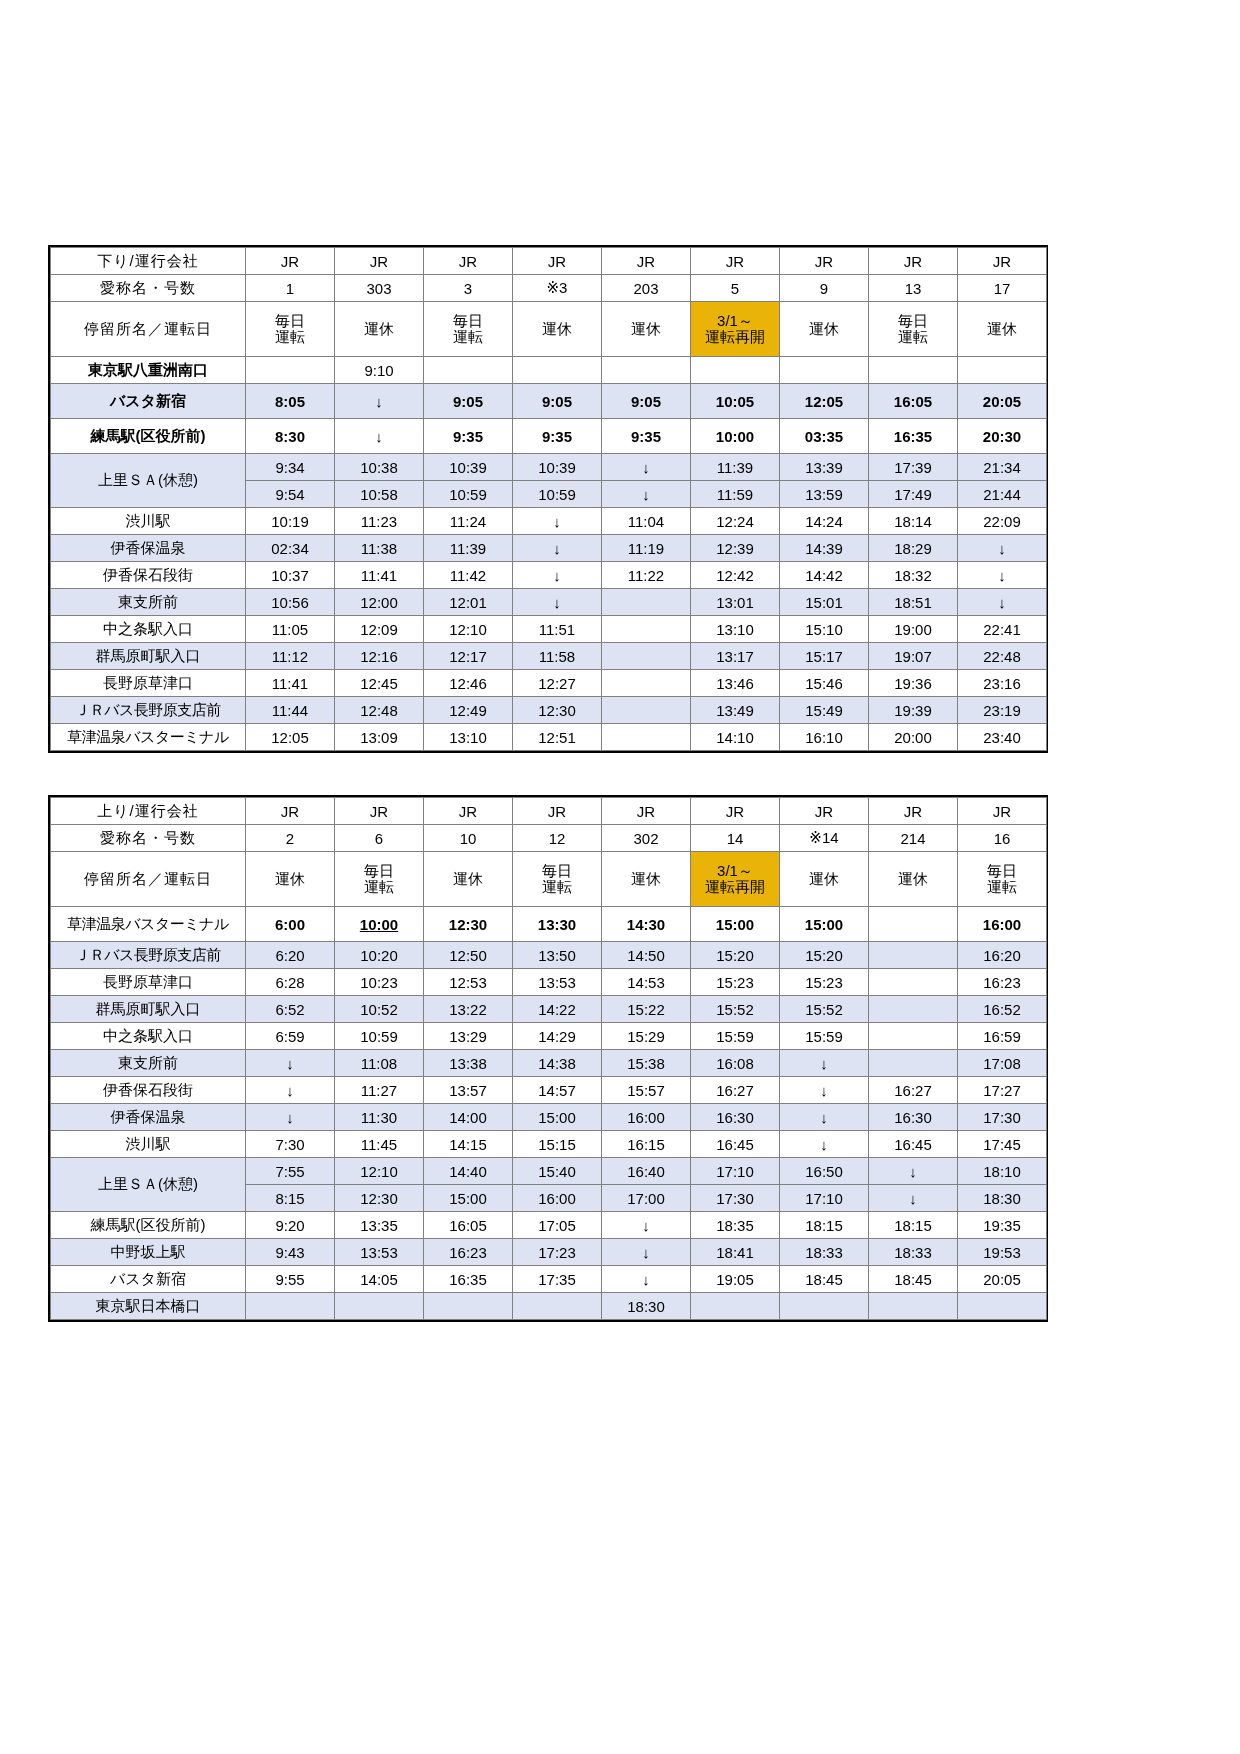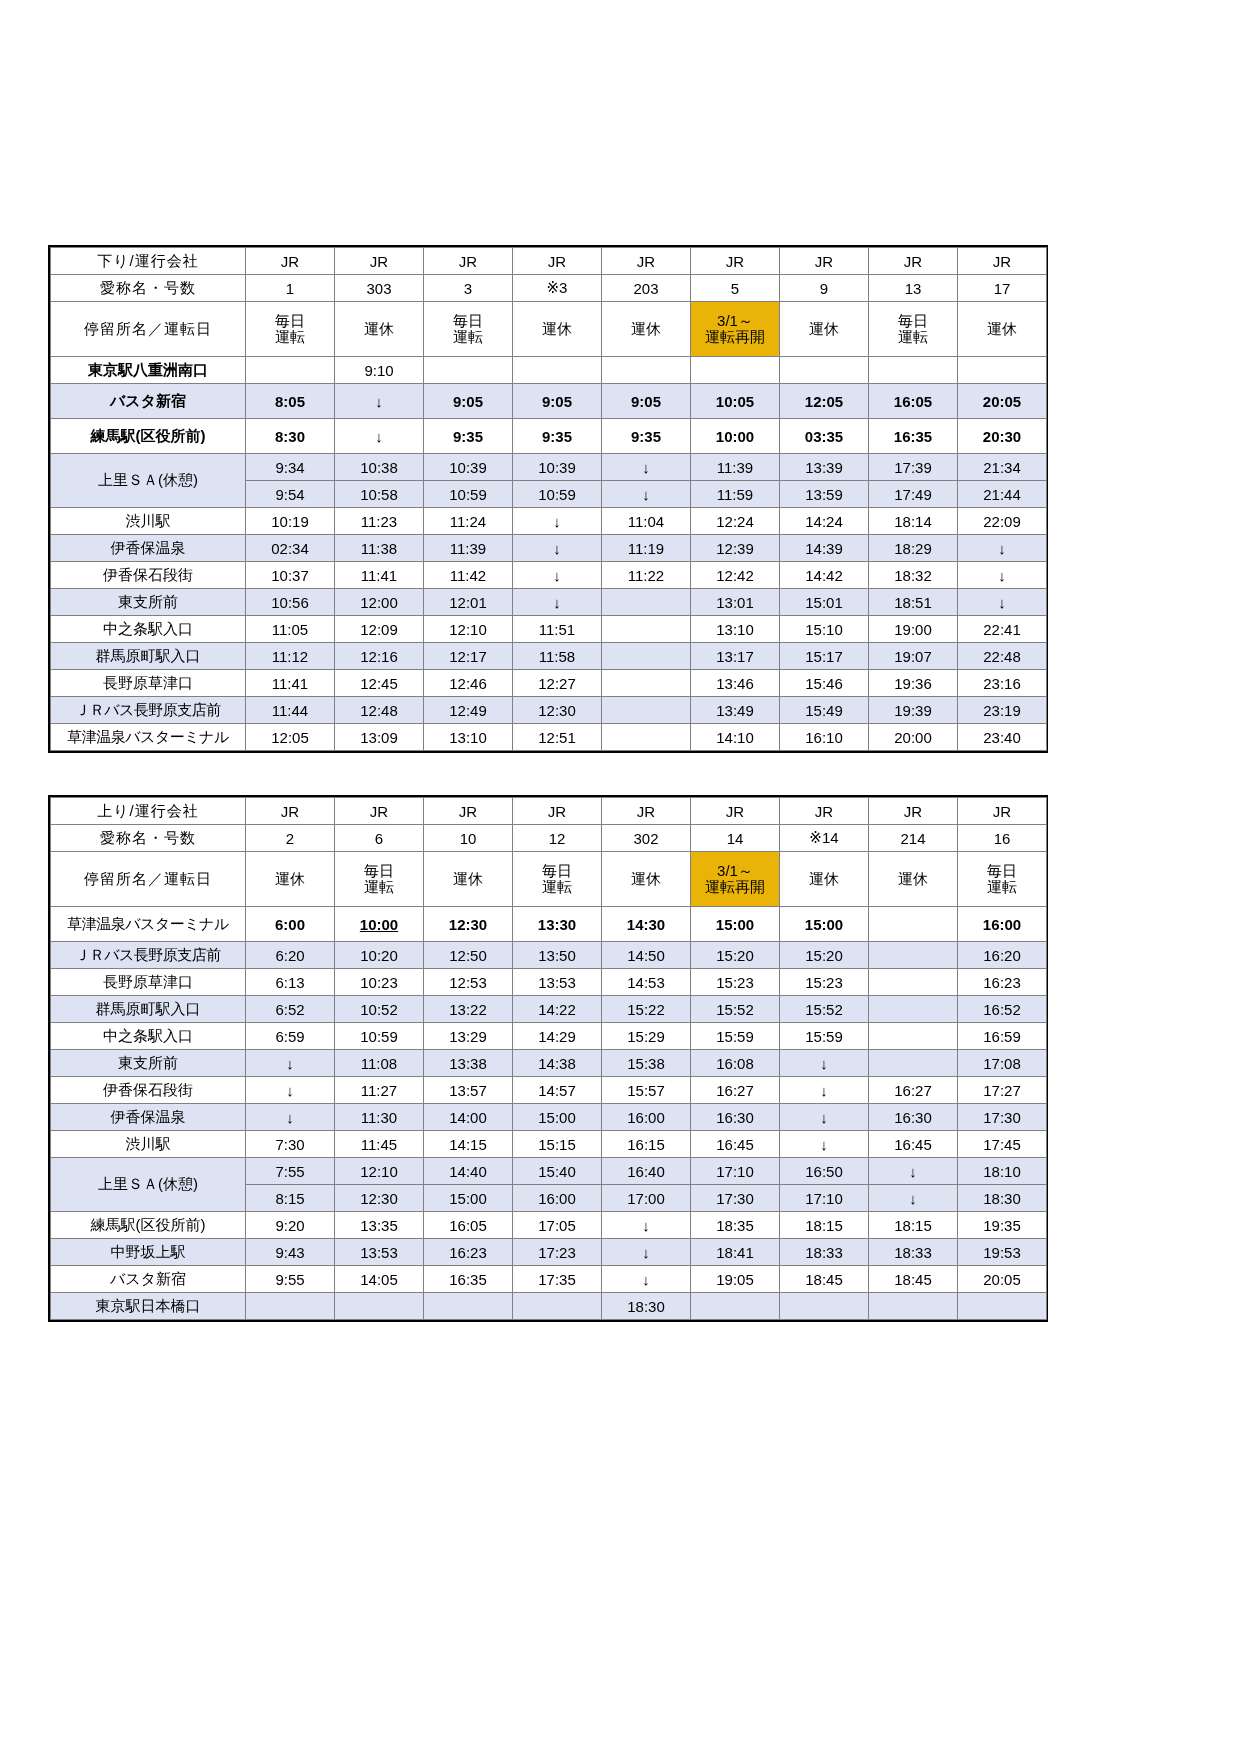--- a/index.html
+++ b/index.html
@@ -427,21 +427,21 @@
             <td class="med shadecell">12:50</td>
             <td class="med shadecell">13:50</td>
             <td class="med shadecell">14:50</td>
             <td class="med shadecell">15:20</td>
             <td class="med shadecell">15:20</td>
             <td class="med shadecell"></td>
             <td class="med shadecell">16:20</td>
           </tr>
           <tr>
             <td class="stop">長野原草津口</td>
-            <td class="med">6:13</td>
+            <td class="med">6:28</td>
             <td class="med">10:23</td>
             <td class="med">12:53</td>
             <td class="med">13:53</td>
             <td class="med">14:53</td>
             <td class="med">15:23</td>
             <td class="med">15:23</td>
             <td class="med"></td>
             <td class="med">16:23</td>
           </tr>
           <tr class="shade">

